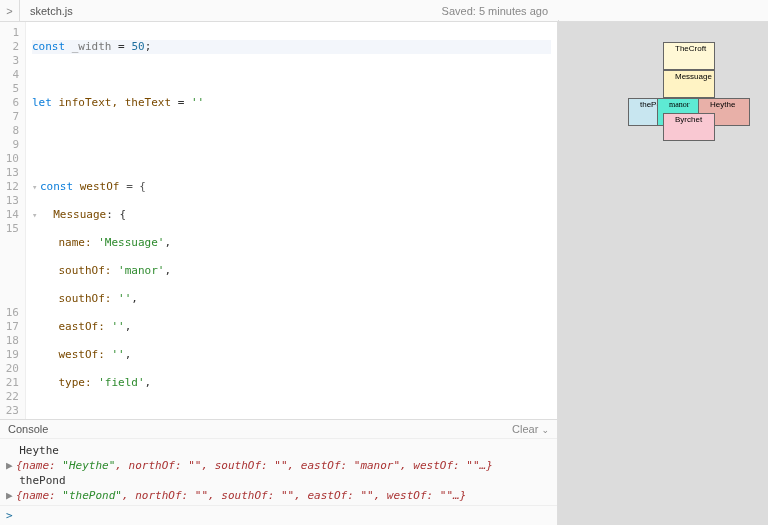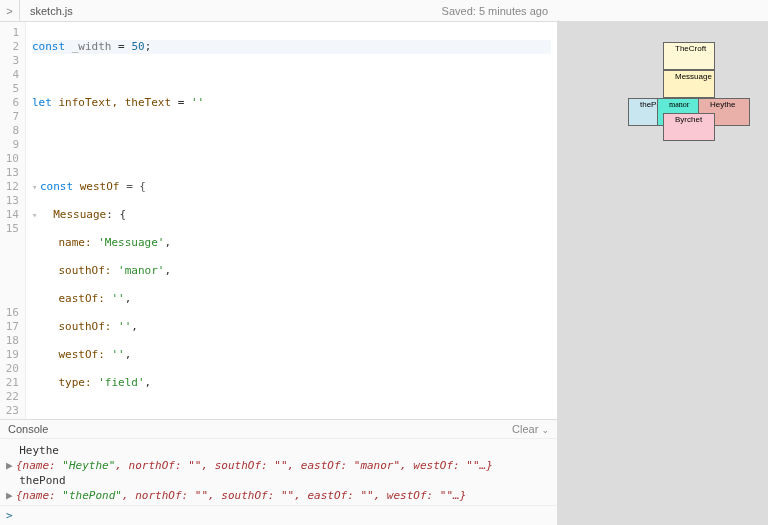--- a/index.html
+++ b/index.html
@@ -97,22 +97,22 @@
         <div class="code">
 <span class="ln line-hi"><span class="kw">const</span> <span class="cv">_width</span> = <span class="nm">50</span>;</span>
 <span class="ln">&nbsp;</span>
 <span class="ln"><span class="kw">let</span> <span class="id">infoText, theText</span> = <span class="str">''</span></span>
 <span class="ln">&nbsp;</span>
 <span class="ln">&nbsp;</span>
 <span class="ln"><span class="fold">▾</span><span class="kw">const</span> <span class="id">westOf</span> <span class="pn">= {</span></span>
 <span class="ln"><span class="fold">▾</span>  <span class="id">Messuage</span>: {</span>
 <span class="ln">    <span class="id">name:</span> <span class="str">'Messuage'</span>,</span>
 <span class="ln">    <span class="id">southOf:</span> <span class="str">'manor'</span>,</span>
+<span class="ln">    <span class="id">southOf:</span> <span class="str">''</span>,</span>
 <span class="ln">    <span class="id">eastOf:</span> <span class="str">''</span>,</span>
-<span class="ln">    <span class="id">southOf:</span> <span class="str">''</span>,</span>
 <span class="ln">    <span class="id">westOf:</span> <span class="str">''</span>,</span>
 <span class="ln">    <span class="id">type:</span> <span class="str">'field'</span>,</span>
 
 
 
 
 
 
 
 

